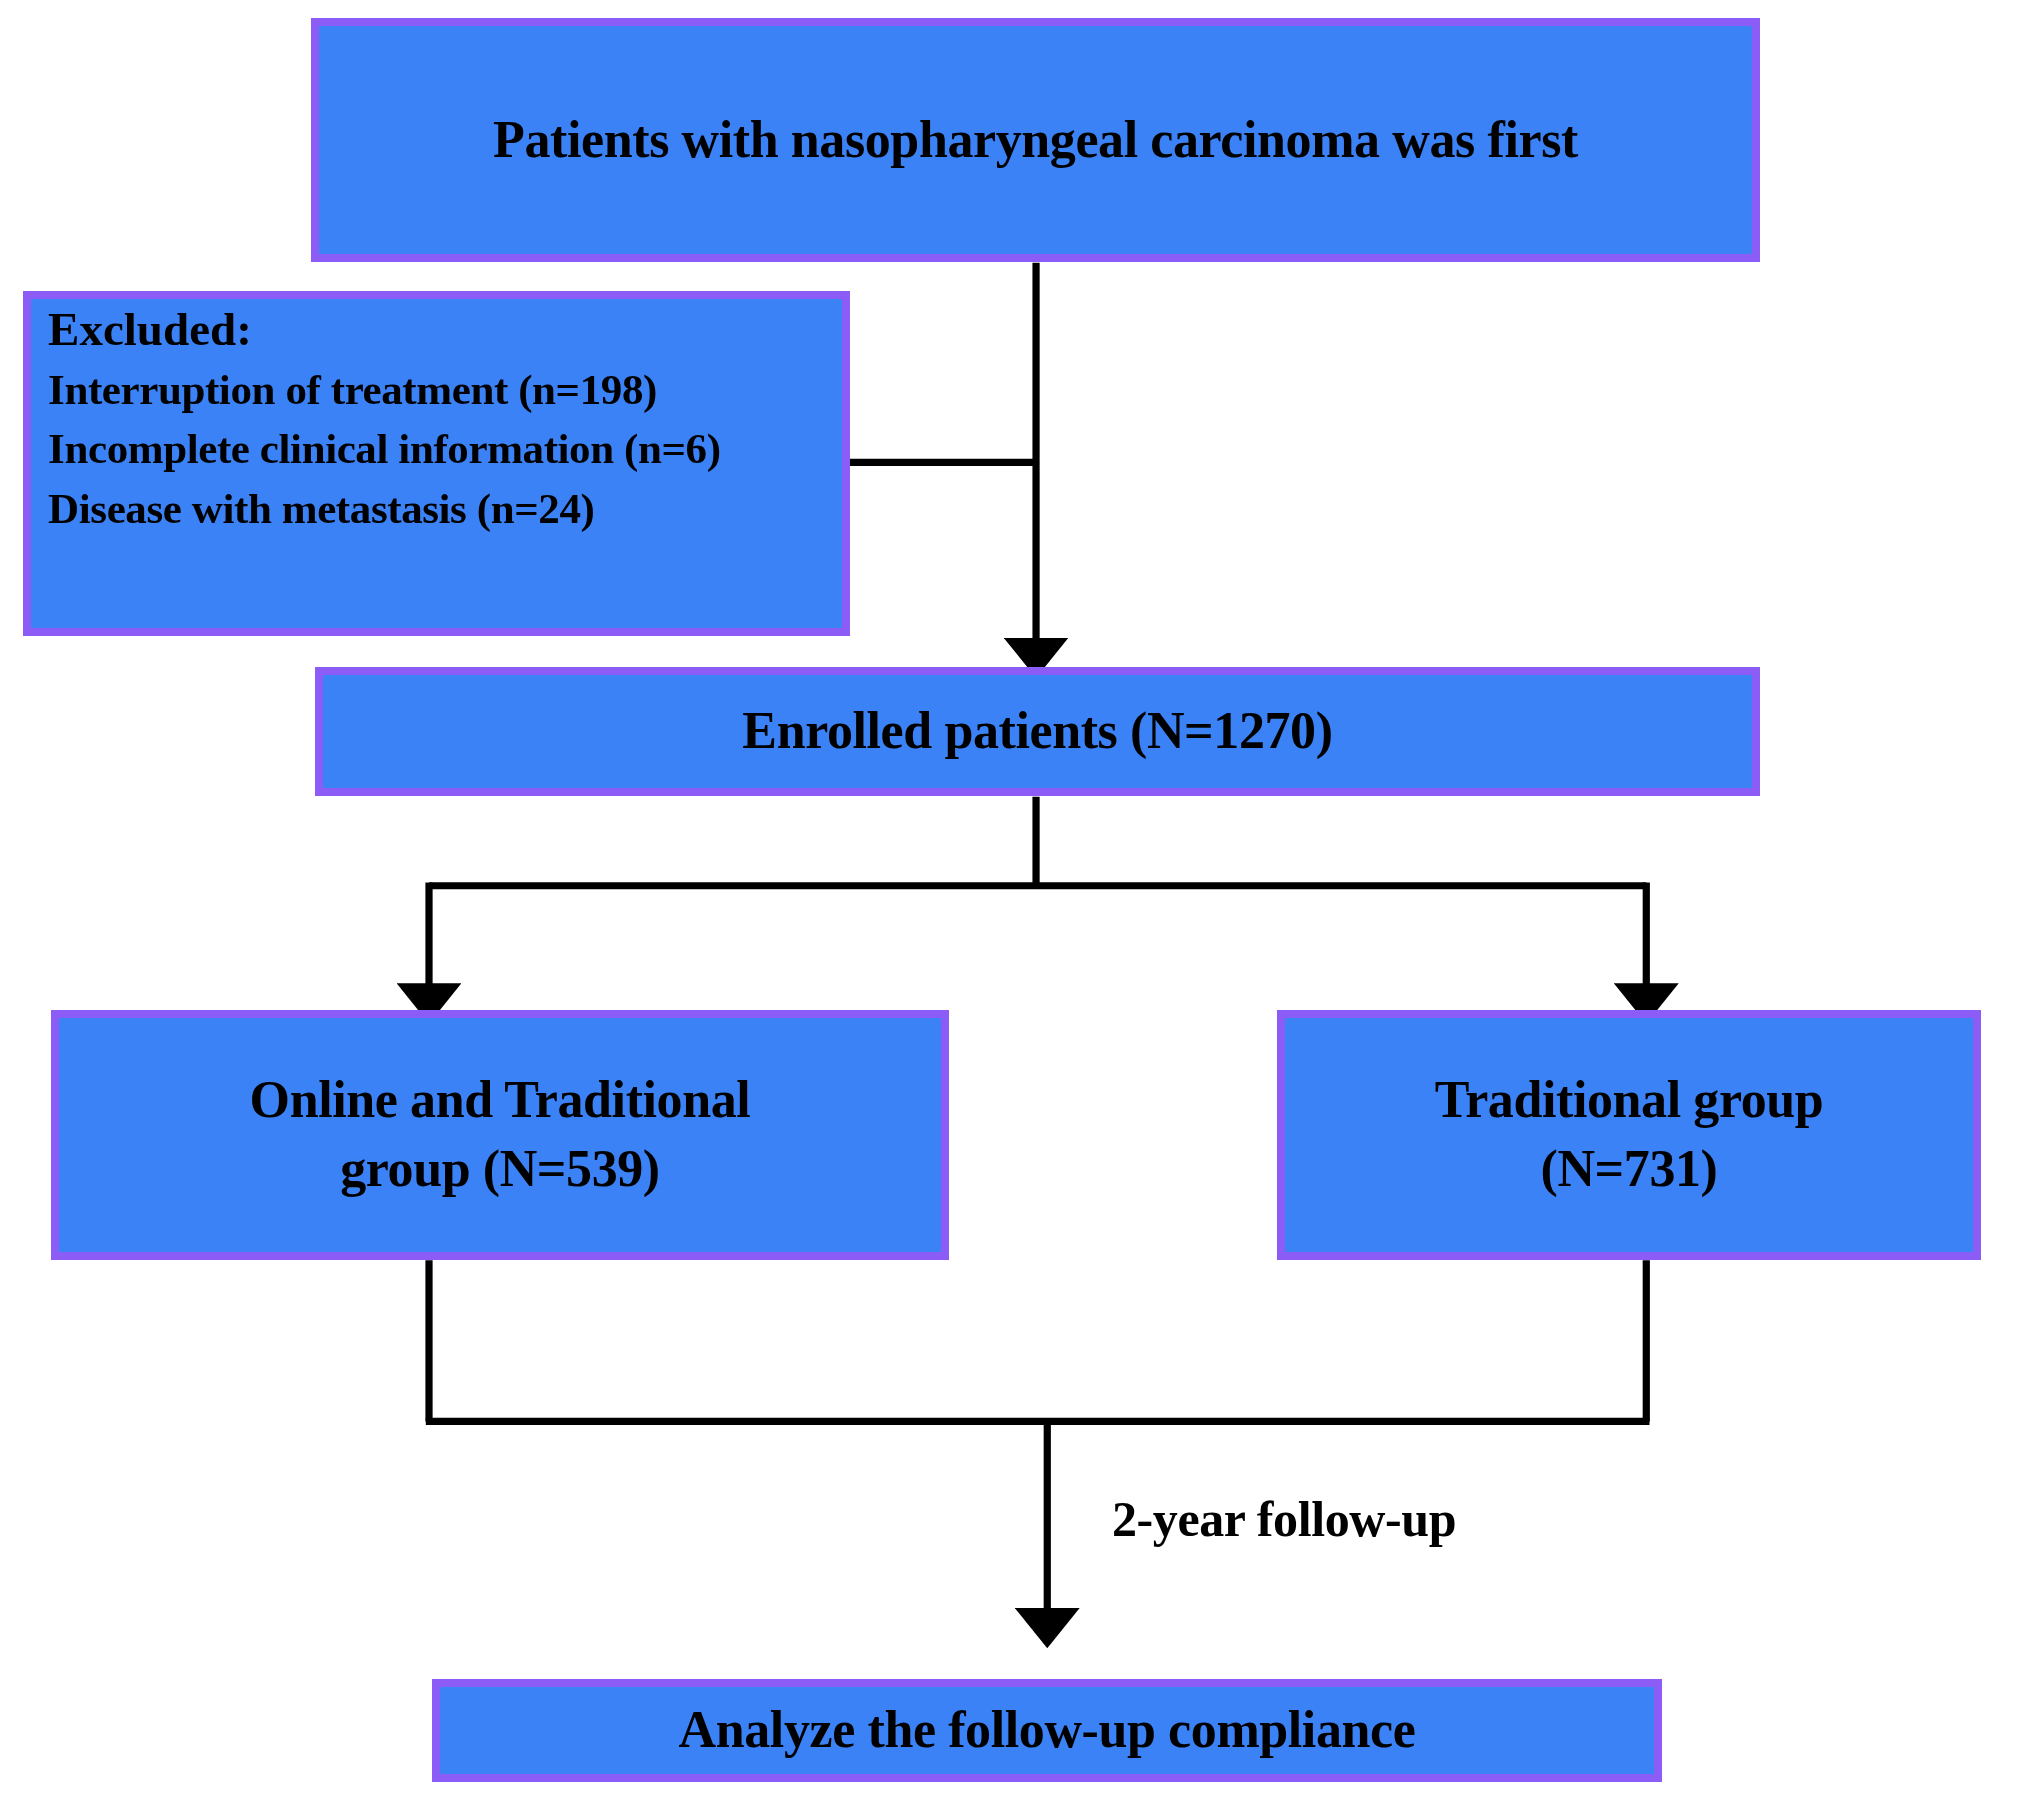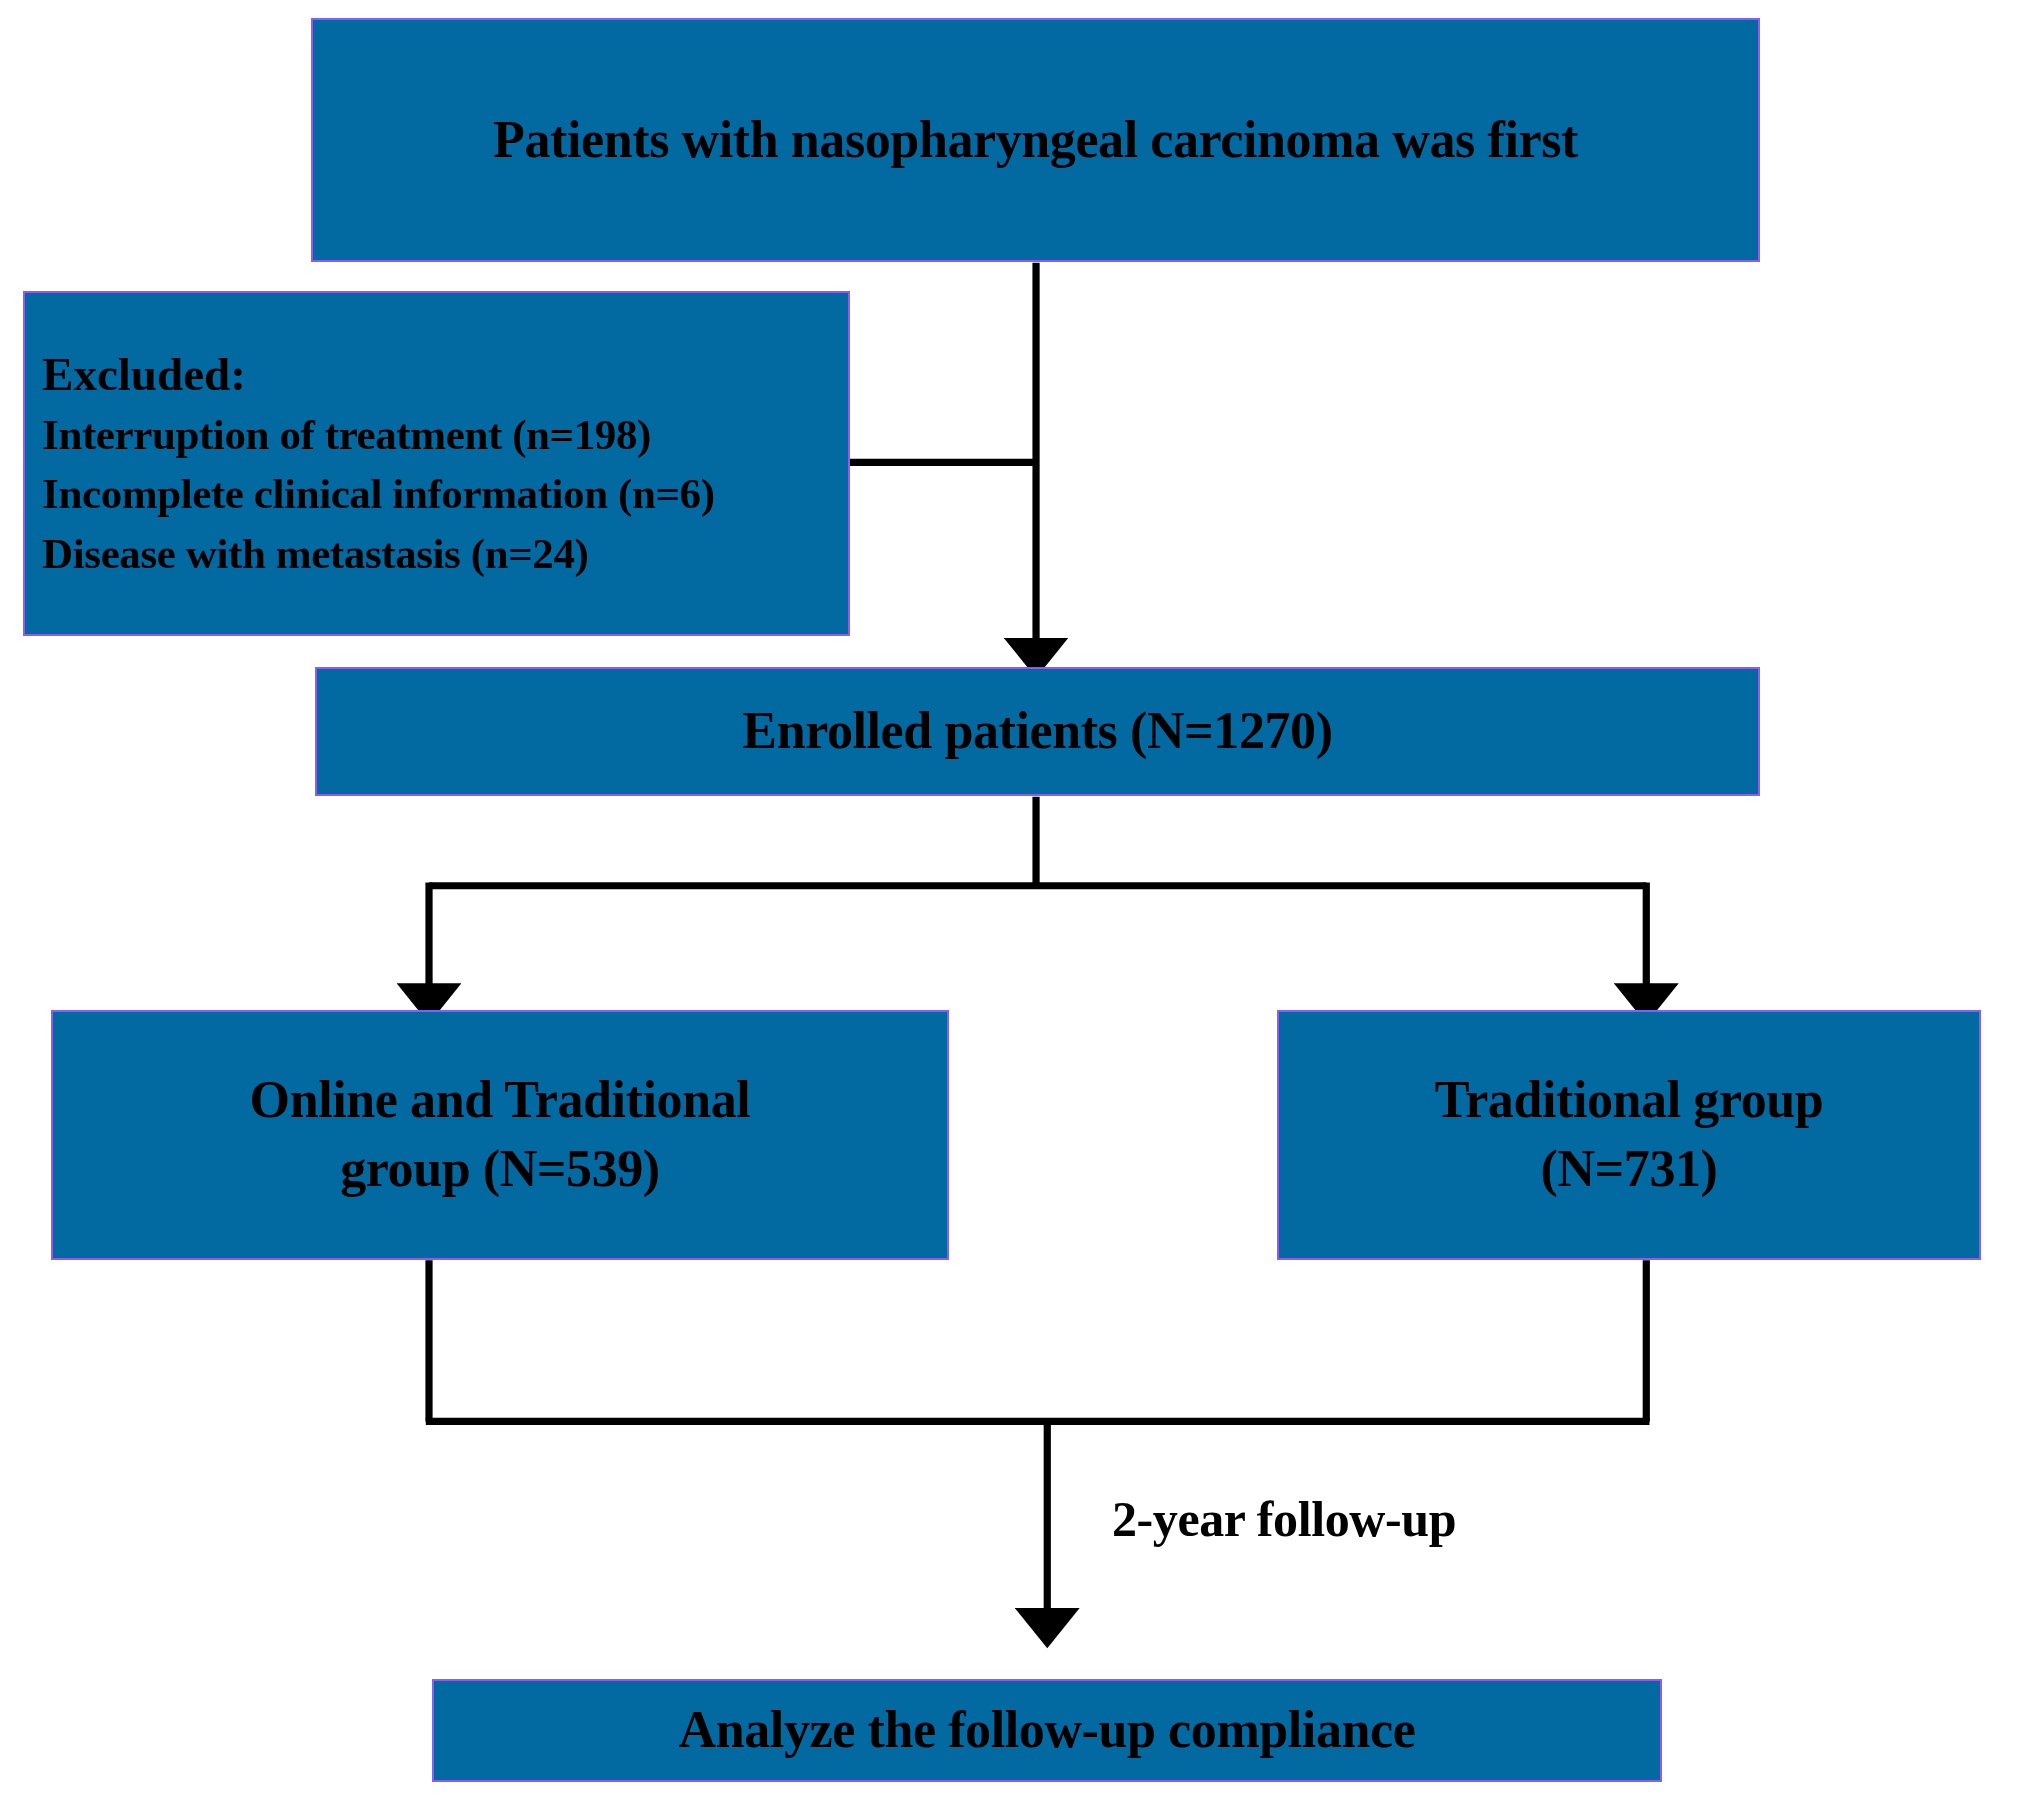--- a/index.html
+++ b/index.html
@@ -11,22 +11,22 @@
     position: relative;
     width: 2036px;
     height: 1818px;
     background: #ffffff;
     font-family: "Liberation Serif", "DejaVu Serif", serif;
     overflow: hidden;
   }
   .node {
     position: absolute;
     box-sizing: border-box;
-    border: 2px solid #8b5cf6;
-    background: #0369a1;
+    border: 8px solid #8b5cf6;
+    background: #3b82f6;
     display: flex;
     align-items: center;
     justify-content: center;
     text-align: center;
   }
   .node-text {
     font-weight: bold;
     color: #000000;
     line-height: 1.32;
     letter-spacing: -0.4px;
@@ -41,21 +41,21 @@
   }
   #node-screening .node-text { font-size: 52px; }
 
   
   #node-excluded {
     left: 22.5px;
     top: 291px;
     width: 827px;
     height: 345px;
     justify-content: flex-start;
-    align-items: center;
+    align-items: flex-start;
   }
   #node-excluded .excluded-body {
     text-align: left;
     padding-left: 17.6px;
     color: #000000;
     font-weight: bold;
   }
   #node-excluded .excl-title { font-size: 47px; line-height: 1.30; }
   #node-excluded .excl-item  { font-size: 43px; line-height: 1.38; letter-spacing: -0.4px; }
 

